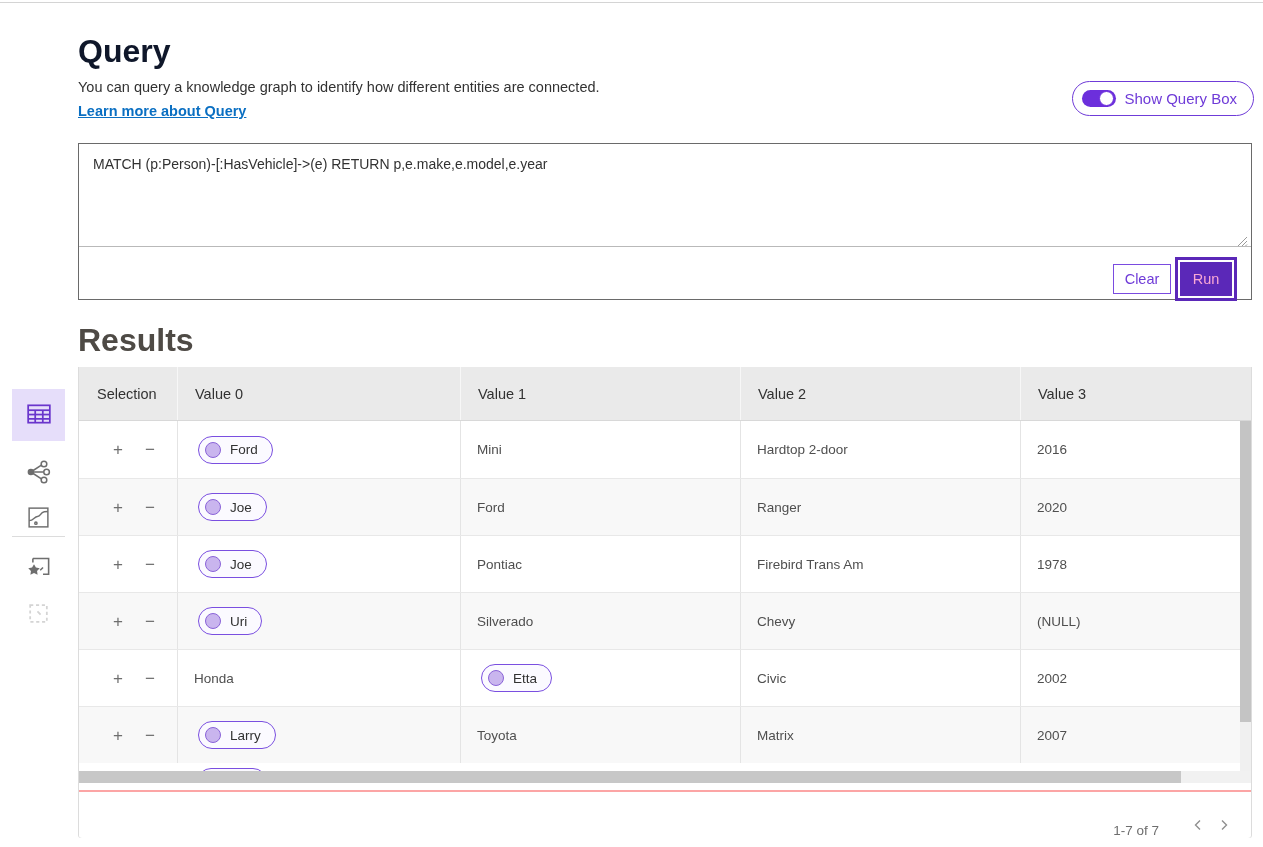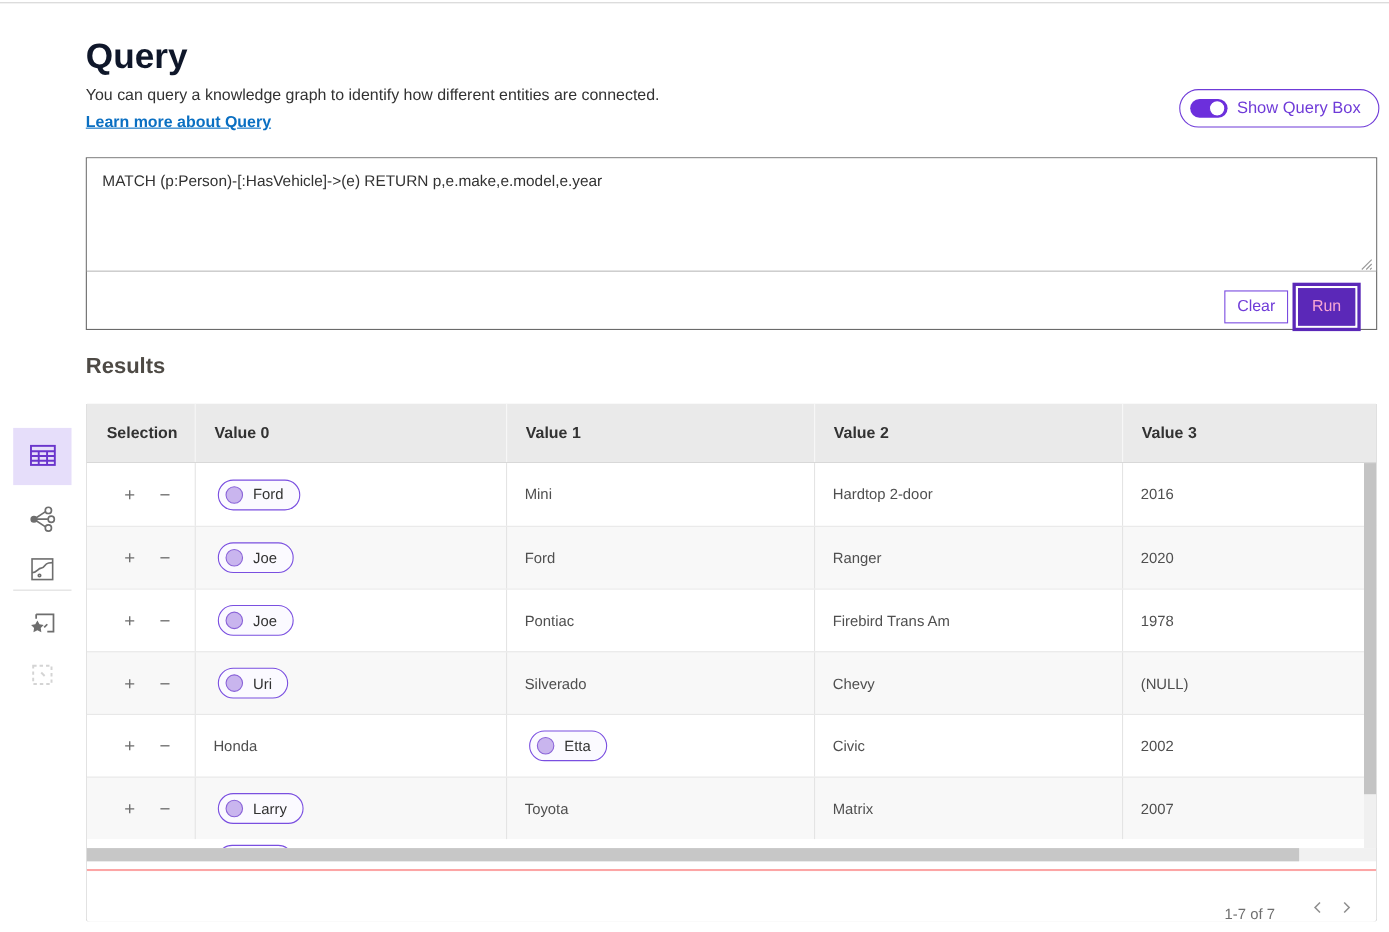--- a/index.html
+++ b/index.html
@@ -27,34 +27,34 @@
     border-bottom:1px solid #b9b9b9; }
   .resize-grip { position:absolute; right:3px; top:89px; cursor:nwse-resize; }
   .query-actions { height:52px; display:flex; align-items:center; justify-content:flex-end;
     gap:9px; padding-right:19px; }
   .btn { font-family:inherit; font-size:14.5px; cursor:pointer;margin-top:11px; }
   .btn-clear { width:58px; height:30px; background:#fff; border:1px solid #7a4be0; color:#6f3bd8; }
   .btn-run { width:52px; height:34px; background:#5b28b8; border:1px solid #5b28b8; color:#f9a8d4;
     box-shadow:0 0 0 2px #ffffff, 0 0 0 5px #5b28b8; }
 
   
-  .results-title { position:absolute; left:78px; top:322px; font-size:20px; font-weight:700; color:#4e4a45; }
+  .results-title { position:absolute; left:78px; top:322px; font-size:32px; font-weight:700; color:#4e4a45; }
 
   
   .side-item { position:absolute; left:12px; width:53px; height:46px; display:flex; align-items:center;
     justify-content:center; background:transparent; border:none; cursor:pointer; }
   .side-item.selected { background:#e6defa; height:52px; }
   .side-divider { position:absolute; left:12px; top:536px; width:53px; border-top:1px solid #dcdcdc; }
 
   
   .panel { position:absolute; left:78px; top:367px; width:1174px; height:471px;
     border:1px solid #dcdcdc; border-top:none; background:#fff; border-radius:0 0 3px 3px; }
   .grid-row { display:grid; grid-template-columns:98px 283px 280px 280px 233px; }
   .thead { background:#eaeaea; height:54px; border-bottom:1px solid #d8d8d8; }
-  .th { display:flex; align-items:center; padding-left:17px; font-size:14.5px; color:#323232;font-weight:bold; }
+  .th { display:flex; align-items:center; padding-left:17px; font-size:14.5px; color:#323232; }
   .th + .th { border-left:1px solid #f7f7f7; }
   .th-selection { padding-left:18px; }
 
   .rows-wrap { position:relative; }
   .trow { height:57px; background:#fff; }
   .trow.alt { background:#f8f8f8; }
   .trow + .trow { border-top:1px solid #e8e8e8; }
   .td { display:flex; align-items:center; padding-left:16px; font-size:13.5px; color:#4f4f4f; }
   .td + .td { border-left:1px solid #e4e4e4; }
   .td-selection { padding-left:34px; gap:22px; }

